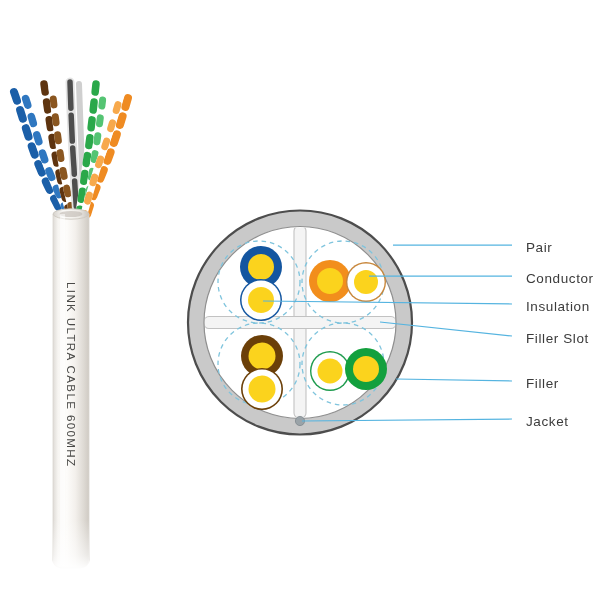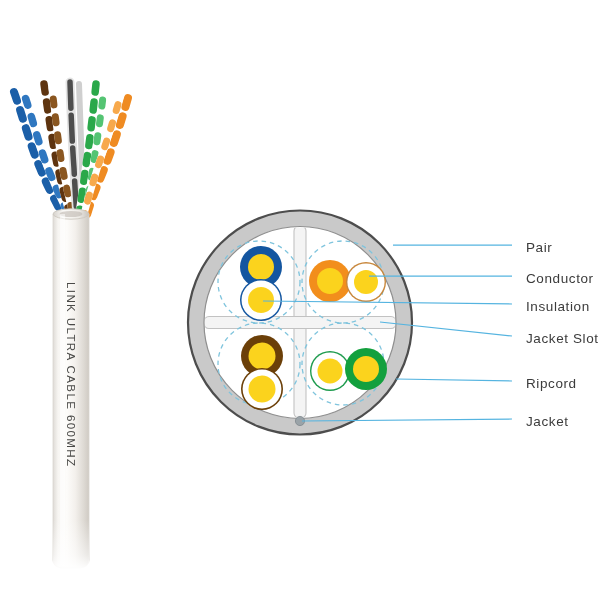--- a/index.html
+++ b/index.html
@@ -209,17 +209,17 @@
       <line x1="396" y1="379" x2="512" y2="381"></line>
       <line x1="302" y1="421" x2="512" y2="419"></line>
     </g>
   </svg>
 
   <div class="cable-label-text" style="left:77px; top:282px;">LINK ULTRA CABLE 600MHZ</div>
 
   <div class="callout-label" style="left:526px; top:240px;">Pair</div>
   <div class="callout-label" style="left:526px; top:271px;">Conductor</div>
   <div class="callout-label" style="left:526px; top:299px;text-align:right;">Insulation</div>
-  <div class="callout-label" style="left:526px; top:331px;">Jacket Slot</div>
-  <div class="callout-label" style="left:526px; top:376px;">Ripcord</div>
+  <div class="callout-label" style="left:526px; top:331px;">Filler Slot</div>
+  <div class="callout-label" style="left:526px; top:376px;">Filler</div>
   <div class="callout-label" style="left:526px; top:414px;">Jacket</div>
 
 </div>
 
 </body></html>

